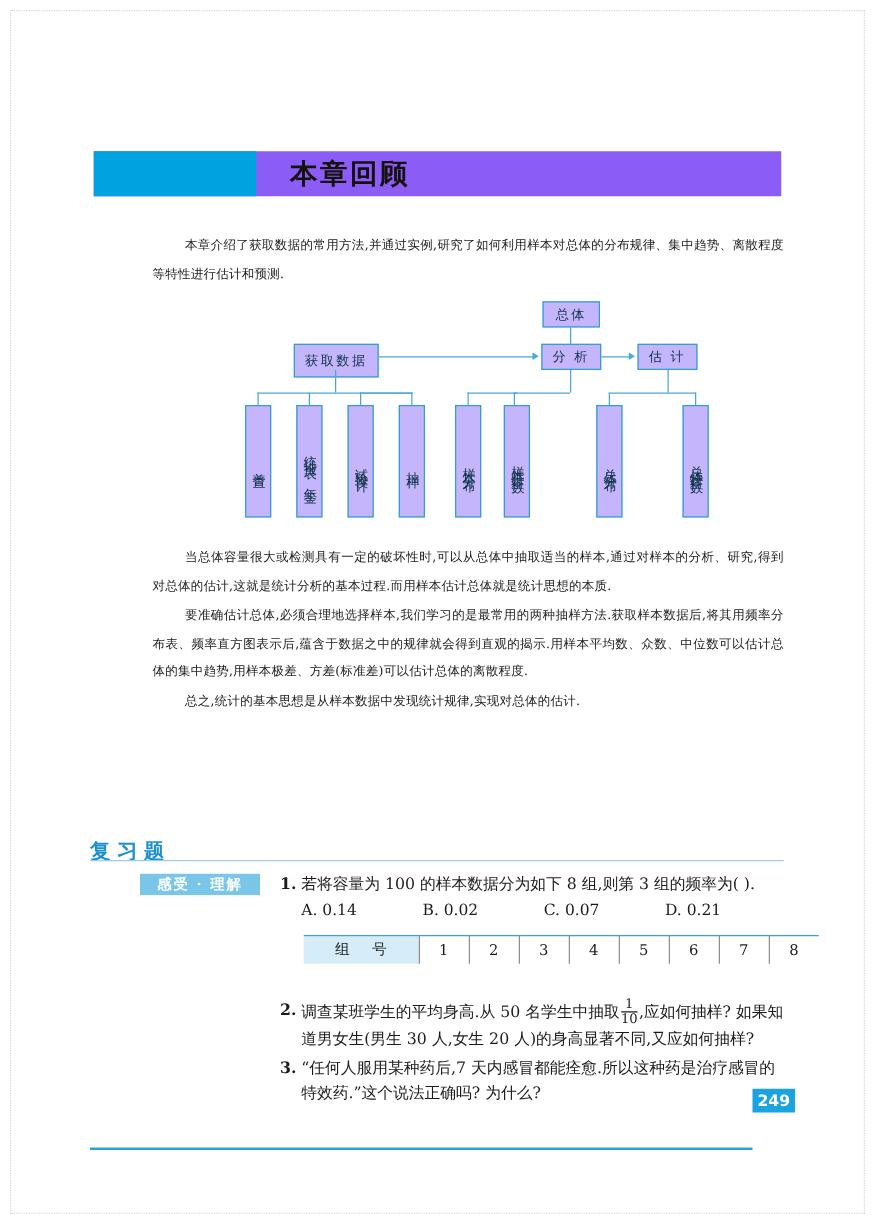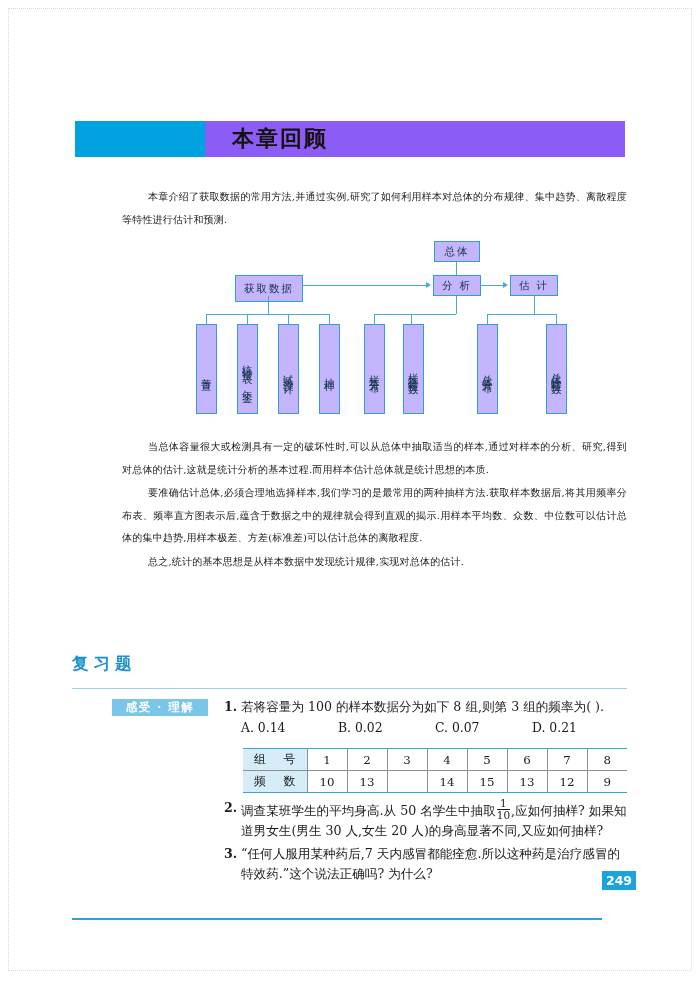--- a/index.html
+++ b/index.html
@@ -118,21 +118,21 @@
     width: 0; height: 0;
     border-top: 5px solid #4aa8d8;
     border-left: 3.2px solid transparent;
     border-right: 3.2px solid transparent;
   }
 
   
   .review-head {
     position: absolute;
     left: 72px;
-    top: 653px;
+    top: 670px;
     font-size: 16.5px;
     font-weight: bold;
     color: #1b8fd0;
     letter-spacing: 5px;
     font-family: "DejaVu Serif", "Liberation Serif", serif;
   }
   .review-rule {
     position: absolute;
     left: 72px;
     top: 688px;
@@ -211,21 +211,21 @@
     border-left: 1px solid #8f8f8f;
     border-right: 1px solid #8f8f8f;
     text-align: center;
     height: 22px;
     box-sizing: border-box;
   }
   .dtable tr.top td { border-top: 1.6px solid #3aa3d9; }
   .dtable tr.bot td { border-bottom: 1.6px solid #3aa3d9; border-top: 1px solid #8f8f8f; }
   .dtable td.rowhead {
     background: #d6ecf8;
-    width: 64px;
+    width: 92px;
     letter-spacing: 7px;
     text-indent: 7px;
     border-left: none;
     text-align: center;
   }
   .dtable td.cell { width: 40px; }
   .dtable td.last { border-right: none; }
 
   
   .foot-rule {
@@ -360,30 +360,19 @@
         <td class="rowhead">组 号</td>
         <td class="cell">1</td>
         <td class="cell">2</td>
         <td class="cell">3</td>
         <td class="cell">4</td>
         <td class="cell">5</td>
         <td class="cell">6</td>
         <td class="cell">7</td>
         <td class="cell last">8</td>
       </tr>
-      <tr class="bot">
-        <td class="rowhead">频 数</td>
-        <td class="cell">10</td>
-        <td class="cell">13</td>
-        <td class="cell"></td>
-        <td class="cell">14</td>
-        <td class="cell">15</td>
-        <td class="cell">13</td>
-        <td class="cell">12</td>
-        <td class="cell last">9</td>
-      </tr>
     </tbody>
   </table>
 
   <div class="foot-rule"></div>
   <div class="page-num">249</div>
 
 </div>
 
 </body></html>

